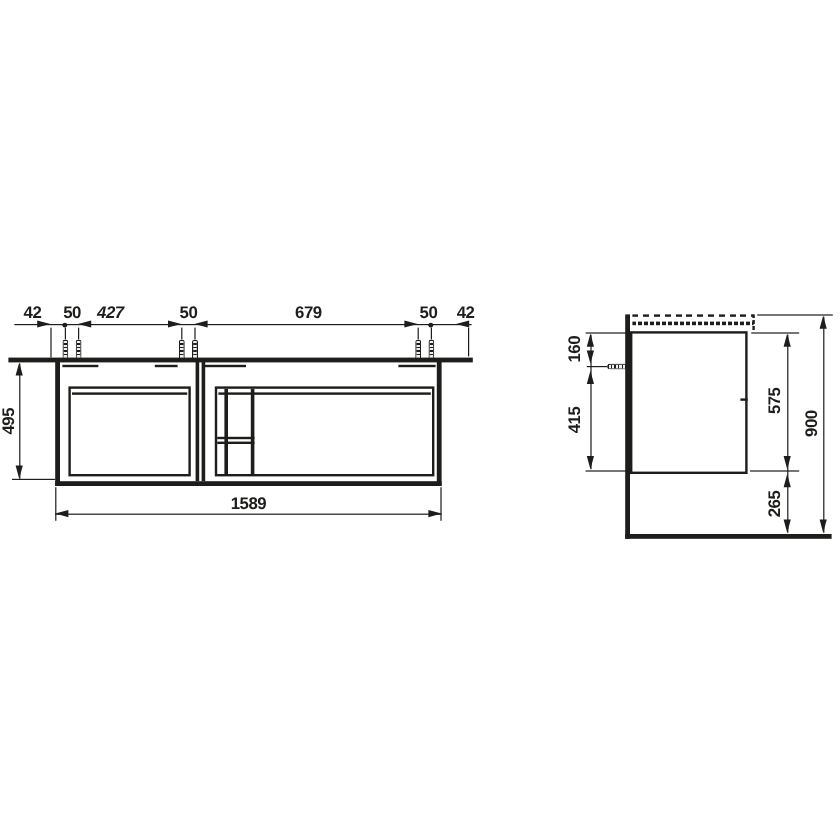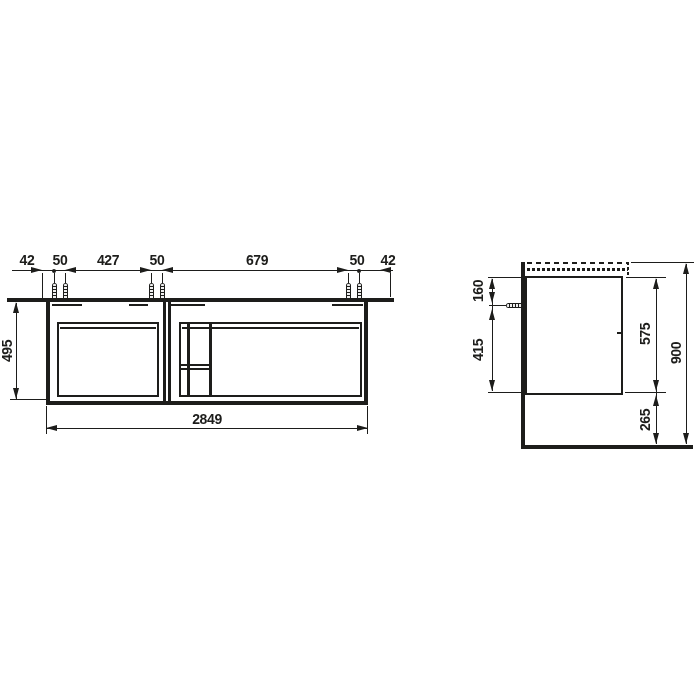--- a/index.html
+++ b/index.html
@@ -58,21 +58,21 @@
     <div class="dot" style="left:52px;top:268.5px;"></div>
     <div class="al" style="left:65px;top:267px;"></div>
     <div class="ar" style="left:140px;top:267px;"></div>
     <div class="al" style="left:162px;top:267px;"></div>
     <div class="ar" style="left:337px;top:267px;"></div>
     <div class="dot" style="left:357px;top:268.5px;"></div>
     <div class="al" style="left:380px;top:267px;"></div>
 
     <div class="lbl" style="left:7px;top:253px;">42</div>
     <div class="lbl" style="left:40px;top:253px;">50</div>
-    <div class="lbl" style="left:88px;top:253px;">427</div>
+    <div class="lbl" style="left:72px;top:253px;font-style:italic;">427</div>
     <div class="lbl" style="left:137px;top:253px;">50</div>
     <div class="lbl" style="left:237px;top:253px;">679</div>
     <div class="lbl" style="left:337px;top:253px;">50</div>
     <div class="lbl" style="left:368px;top:253px;">42</div>
 
     <div class="screw-v" style="left:52px;top:283px;"></div>
     <div class="screw-v" style="left:63px;top:283px;"></div>
     <div class="screw-v" style="left:149px;top:283px;"></div>
     <div class="screw-v" style="left:160px;top:283px;"></div>
     <div class="screw-v" style="left:346px;top:283px;"></div>
@@ -103,21 +103,21 @@
     <div class="au" style="left:13px;top:302px;"></div>
     <div class="ad" style="left:13px;top:388px;"></div>
     <div class="h" style="left:10px;top:399px;width:36px;"></div>
     <div class="rlbl" style="left:-17px;top:342px;">495</div>
 
     <div class="v" style="left:46px;top:406px;height:28px;"></div>
     <div class="v" style="left:367px;top:406px;height:28px;"></div>
     <div class="h" style="left:46px;top:428px;width:322px;"></div>
     <div class="al" style="left:46px;top:425px;"></div>
     <div class="ar" style="left:357px;top:425px;"></div>
-    <div class="lbl" style="left:187px;top:412px;">2849</div>
+    <div class="lbl" style="left:187px;top:412px;">1589</div>
   </div>
 
   <div>
 
     <div class="v thick" style="left:521px;top:262px;width:4px;height:187px;"></div>
     <div class="h thick" style="left:521px;top:445px;width:172px;height:4px;"></div>
 
     <div class="dash-a" style="left:527px;top:262px;width:101px;"></div>
     <div class="dash-b" style="left:527px;top:268px;width:101px;"></div>
     <div class="dash-v" style="left:627px;top:262px;height:13px;"></div>

